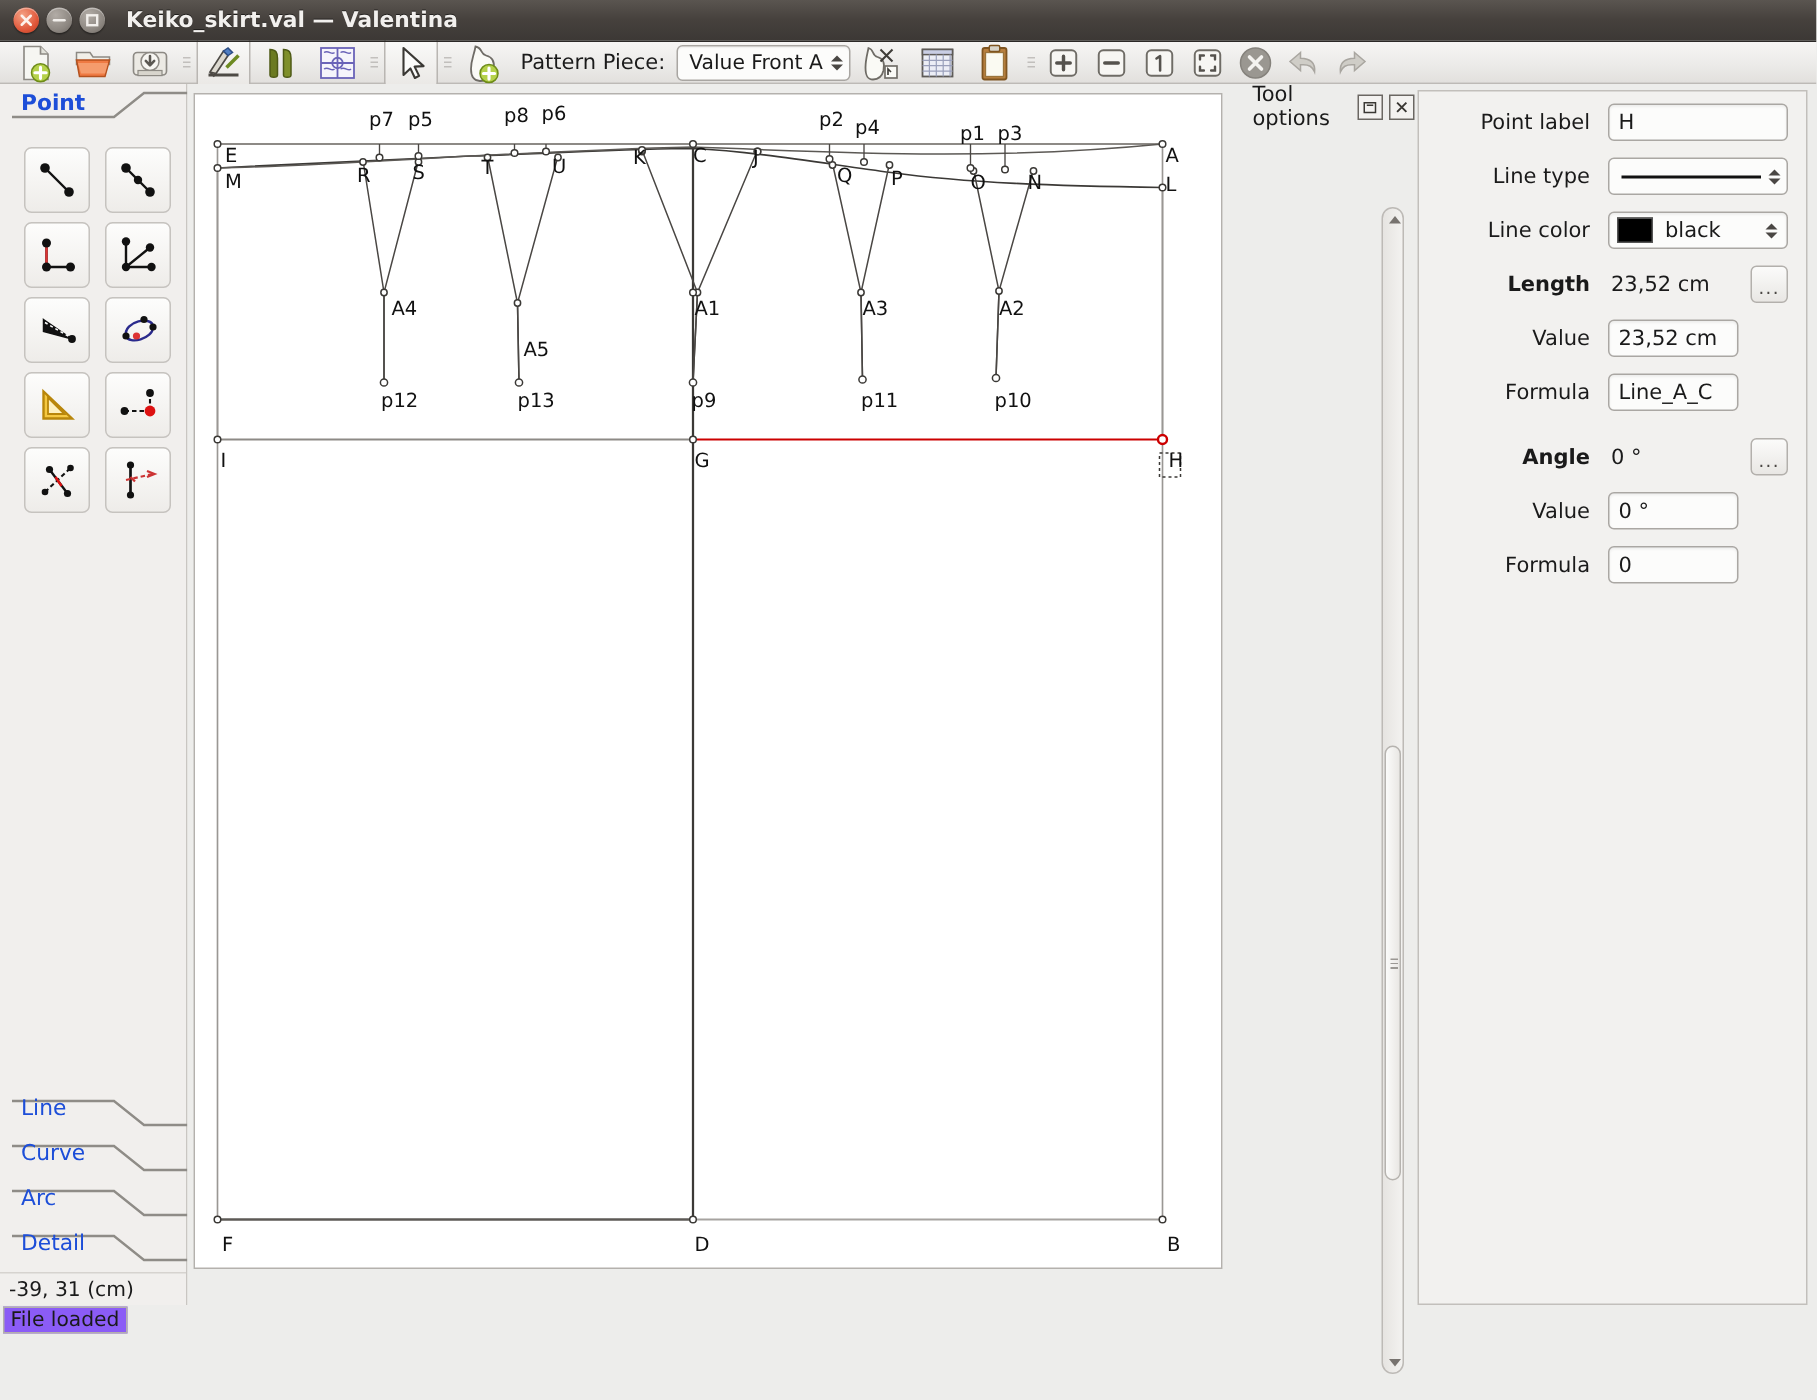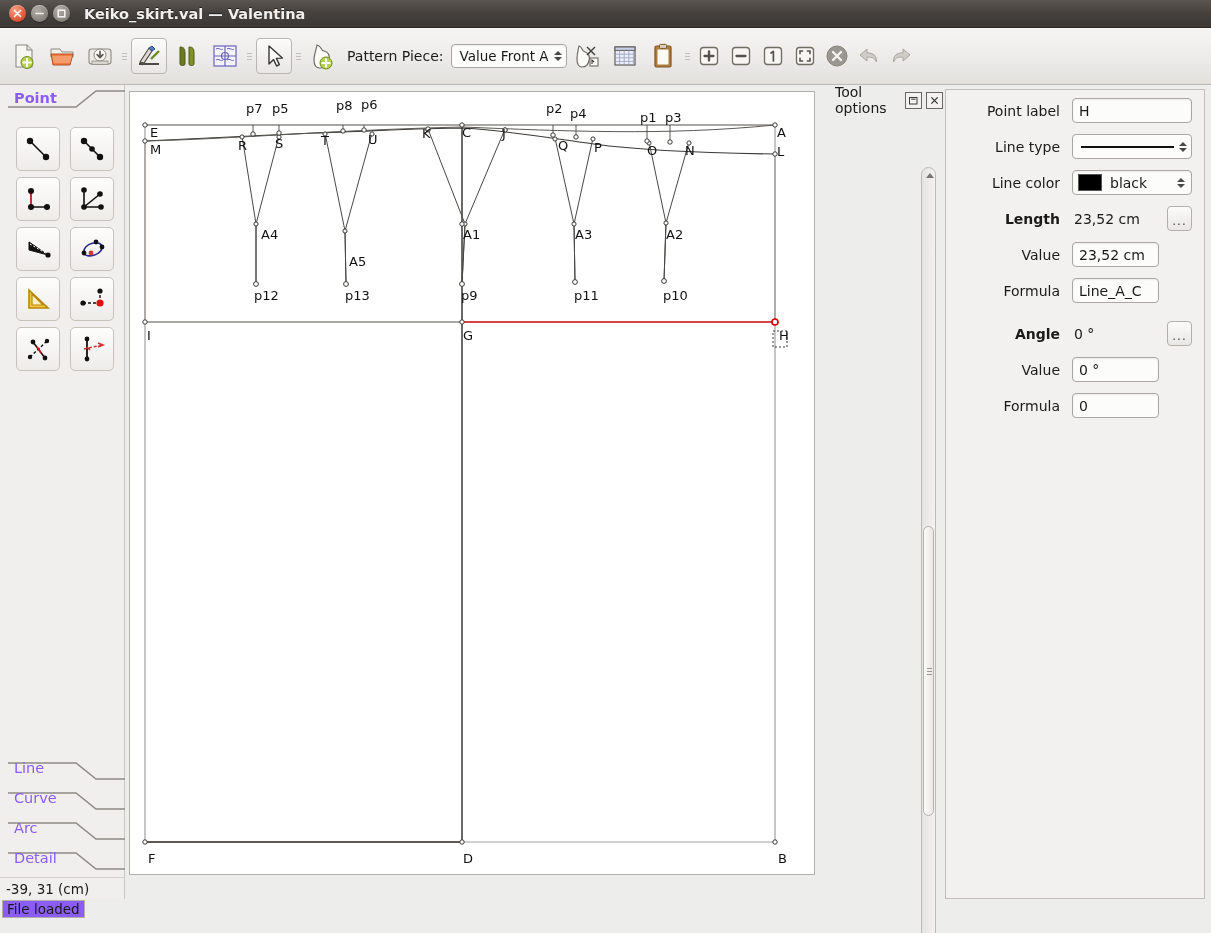--- a/index.html
+++ b/index.html
@@ -21,21 +21,21 @@
   .wbtn.close{background:radial-gradient(circle at 36% 30%,#f4a183,#e0573a 62%,#bb3c1f);}
   .wbtn.min{background:radial-gradient(circle at 36% 30%,#b2aca6,#8d8781 62%,#6d6762);}
   .wbtn.max{background:radial-gradient(circle at 36% 30%,#b2aca6,#8d8781 62%,#6d6762);}
   .wbtn svg{position:absolute;inset:0;}
   .wtitle{
     margin-left:14px;color:#f2f0ee;font-weight:bold;font-size:14.5px;
     text-shadow:0 -1px 0 rgba(0,0,0,.55);white-space:nowrap;
   }
   
   .toolbar{
-    height:57px;width:1211px;box-sizing:border-box;
+    height:28px;width:1211px;box-sizing:border-box;
     background:linear-gradient(180deg,#f6f5f4 0%,#ecebe9 55%,#e2e0dd 100%);
     border-bottom:1px solid #bdbab6;
     display:flex;align-items:center;padding:0 6px;gap:2px;
   }
   .tb-sep{width:9px;height:22px;display:flex;flex-direction:column;justify-content:center;
           align-items:center;gap:2px;opacity:.45;}
   .tb-sep i{display:block;width:5px;height:1px;background:#8e8a86;}
   .tbtn{
     width:36px;height:36px;border:1px solid transparent;border-radius:4px;
     display:flex;align-items:center;justify-content:center;box-sizing:border-box;
@@ -59,21 +59,21 @@
   .spin i.up{border-bottom:4px solid #4a4744;}
   .spin i.dn{border-top:4px solid #4a4744;}
   
   .main{display:flex;width:1211px;height:814px;}
   
   .leftdock{
     width:125px;box-sizing:border-box;background:#f1efed;
     border-right:1px solid #c9c6c2;display:flex;flex-direction:column;position:relative;
   }
   .tabhdr{position:relative;height:30px;flex:none;}
-  .tabhdr .nm{position:absolute;left:14px;top:5px;font-size:14.5px;font-weight:bold;color:#8b5cf6;}
+  .tabhdr .nm{position:absolute;left:14px;top:5px;font-size:14.5px;font-weight:bold;color:#1d4ed8;}
   .tabhdr.plain .nm{font-weight:normal;}
   .tabhdr svg{position:absolute;left:0;top:0;}
   .toolgrid{padding:12px 0 0 16px;display:grid;grid-template-columns:48px 48px;gap:6px 6px;}
   .tcell{
     width:44px;height:44px;box-sizing:border-box;border:1px solid #c6c3bf;border-radius:5px;
     background:linear-gradient(180deg,#fdfdfc,#eeece9);
     display:flex;align-items:center;justify-content:center;
   }
   .ldspacer{flex:1;}
   .botTabs{padding-bottom:2px;}

